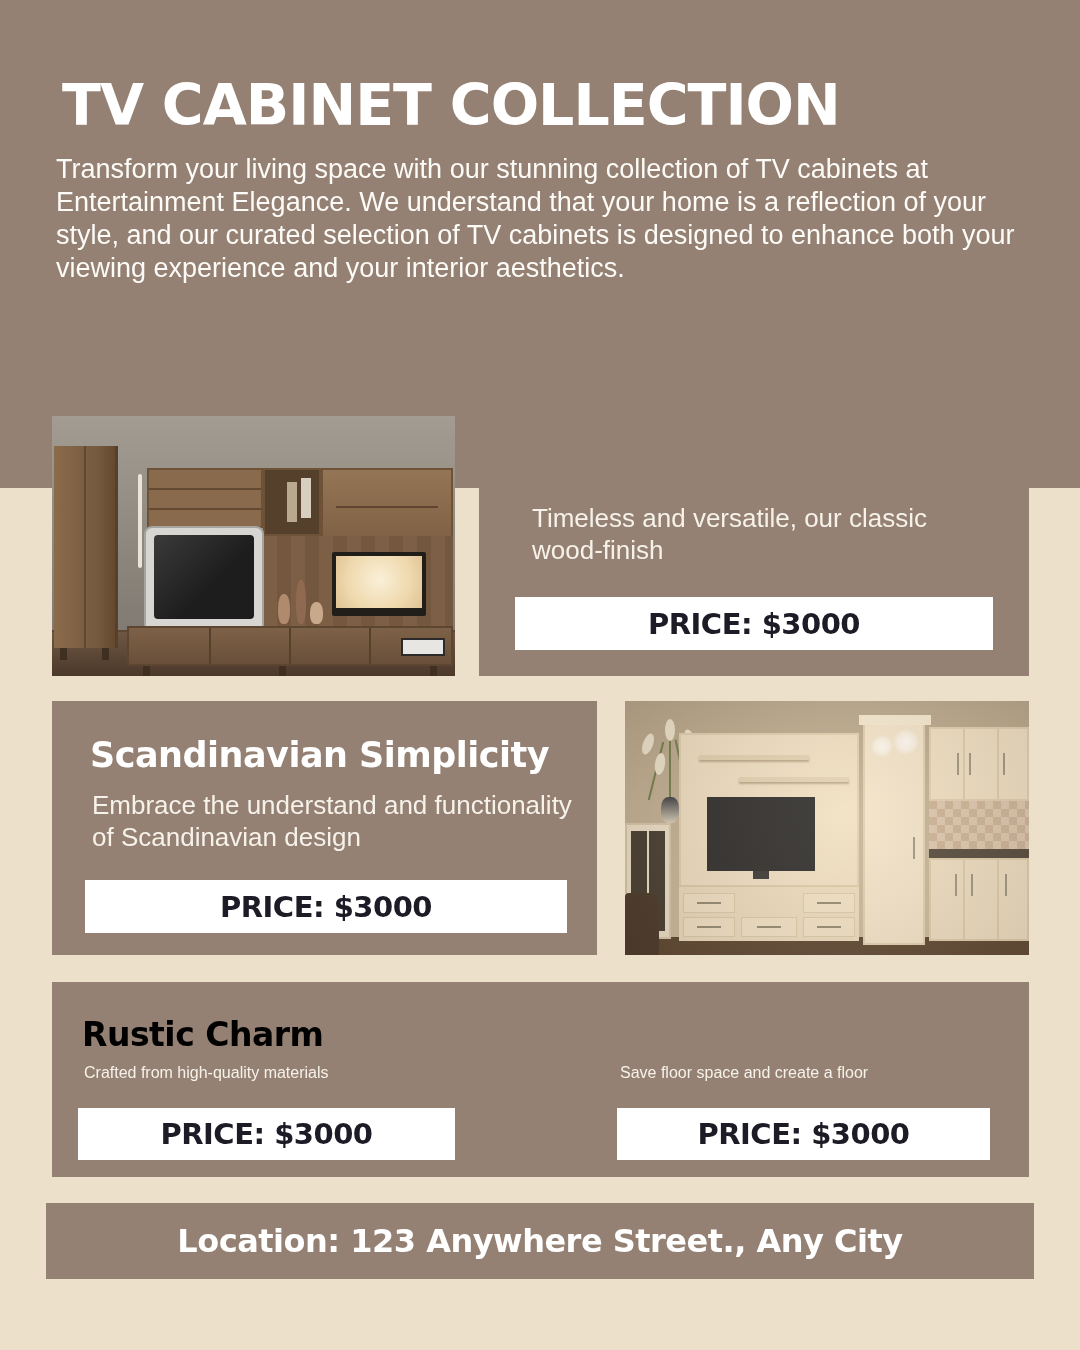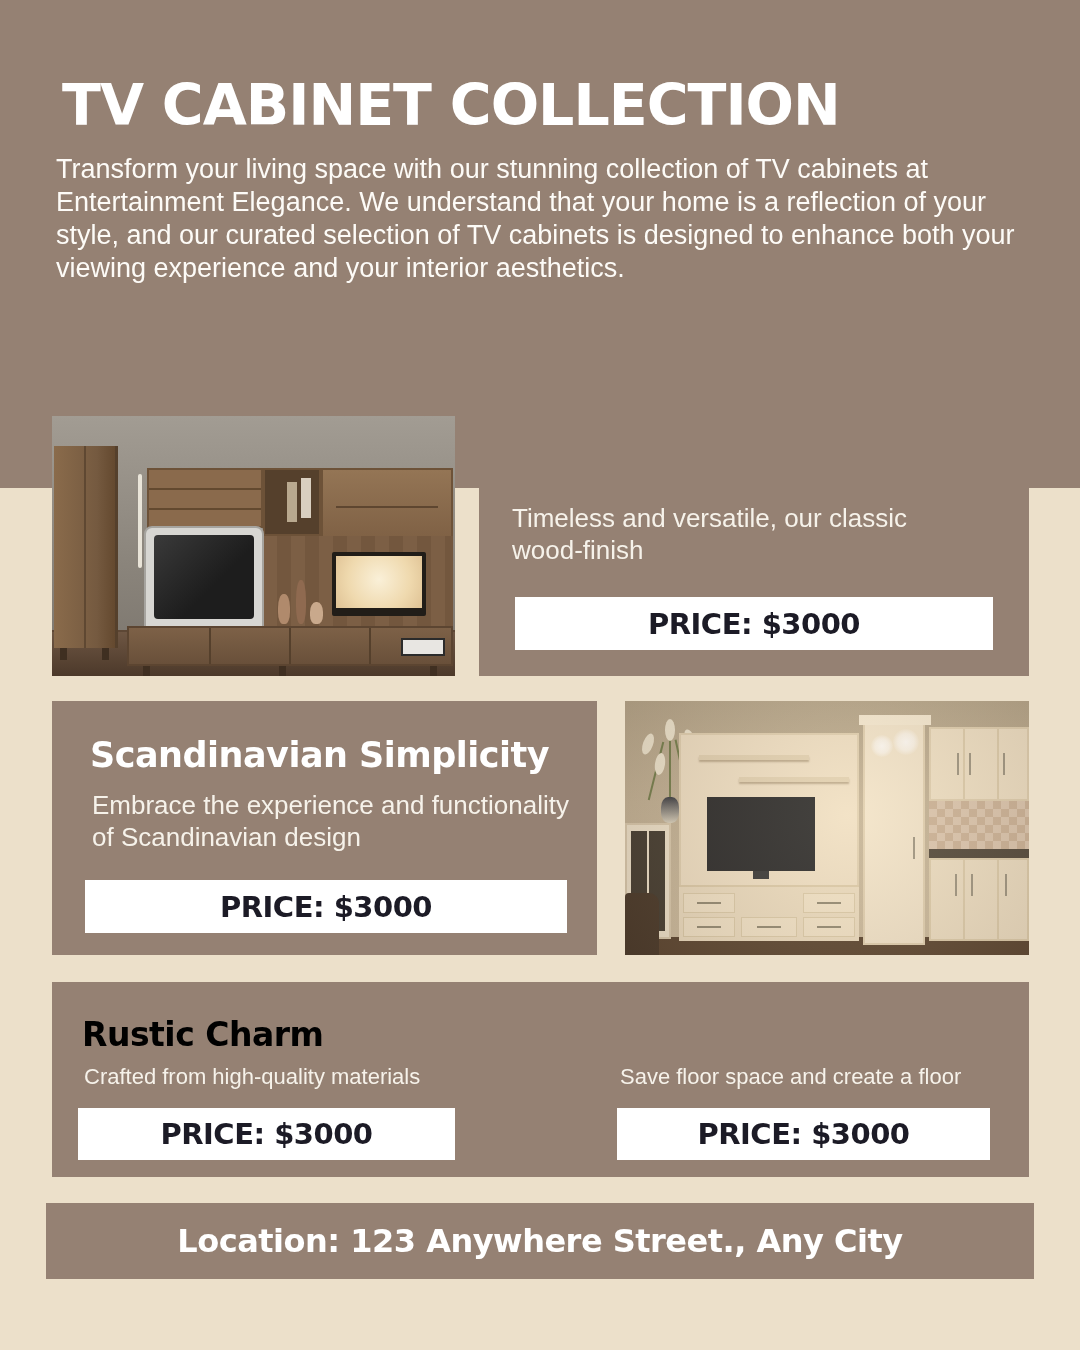--- a/index.html
+++ b/index.html
@@ -41,32 +41,32 @@
     font-size:35px; letter-spacing:-0.5px; color:#ffffff;
   }
   .card-desc { font-size:26px; line-height:32px; color:#f6f2ea; }
   .price-bar {
     position:absolute; background:#ffffff;
     display:flex; align-items:center; justify-content:center;
     font-family:"DejaVu Sans", sans-serif; font-weight:800;
     font-size:29px; letter-spacing:-0.5px; color:#1c1b26;
   }
   .c1-title { position:absolute; left:39px; top:33px; }
-  .c1-desc  { position:absolute; left:33px; top:86px; width:470px; }
+  .c1-desc  { position:absolute; left:53px; top:86px; width:470px; }
   .c1-price { left:36px; top:181px; width:478px; height:53px; }
   .c2-title { position:absolute; left:38px; top:34px;text-align:center; }
   .c2-desc  { position:absolute; left:40px; top:88px; width:480px; }
   .c2-price { left:33px; top:179px; width:482px; height:53px; }
 
   .col-title {
     position:absolute; top:33px;
     font-family:"DejaVu Sans", sans-serif; font-weight:800;
     font-size:33px; letter-spacing:-0.5px; color:#000000;
   }
-  .col-desc { position:absolute; top:82px; font-size:22px; color:#f6f2ea; }
+  .col-desc { position:absolute; top:82px; font-size:16px; color:#f6f2ea; }
   .p3-t1 { left:30px; }  .p3-d1 { left:32px; }
   .p3-t2 { left:570px; } .p3-d2 { left:568px; }
   .p3-price1 { left:26px;  top:126px; width:377px; height:52px; }
   .p3-price2 { left:565px; top:126px; width:373px; height:52px; }
 
   
   .footer-bar {
     position:absolute; left:46px; top:1203px; width:988px; height:76px;
     background:#958173; display:flex; align-items:center; justify-content:center;
     font-family:"DejaVu Sans", sans-serif; font-weight:800;
@@ -189,21 +189,21 @@
     </div>
   </div>
 
   <div class="card card1">
     <div class="card-desc c1-desc">Timeless and versatile, our classic wood-finish</div>
     <div class="price-bar c1-price">PRICE: $3000</div>
   </div>
 
   <div class="card card2">
     <div class="card-title c2-title">Scandinavian Simplicity</div>
-    <div class="card-desc c2-desc">Embrace the experience and functionality of Scandinavian design</div>
+    <div class="card-desc c2-desc">Embrace the understand and functionality of Scandinavian design</div>
     <div class="price-bar c2-price">PRICE: $3000</div>
   </div>
 
   <div class="photo photo2">
     <div class="abs p2-floor"></div>
     <span class="p2-stem" style="left:30px; top:40px; height:60px; transform:rotate(14deg);"></span>
     <span class="p2-stem" style="left:44px; top:28px; height:72px;"></span>
     <span class="p2-stem" style="left:56px; top:38px; height:62px; transform:rotate(-12deg);"></span>
     <span class="p2-bloom" style="left:18px; top:32px; transform:rotate(20deg);"></span>
     <span class="p2-bloom" style="left:40px; top:18px;"></span>

